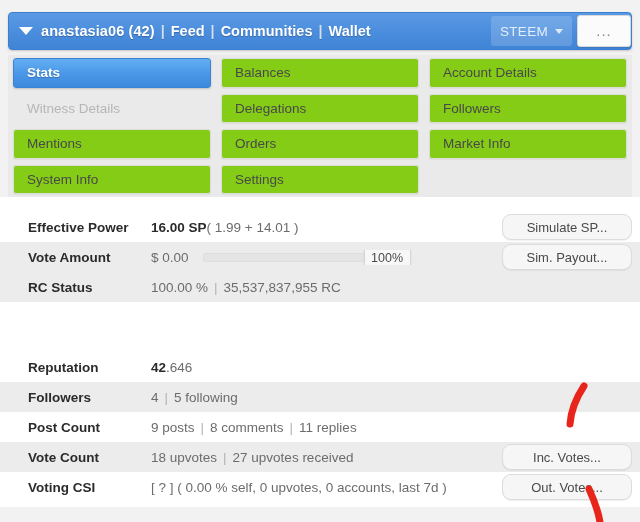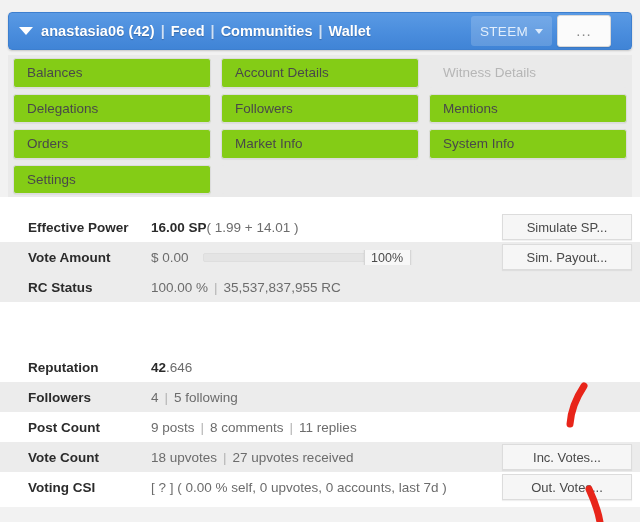--- a/index.html
+++ b/index.html
@@ -11,21 +11,21 @@
   }
   #app{position:relative;width:640px;height:522px;background:#f2f2f2;}
 
   
   .navbar{
     position:absolute;left:8px;top:12px;width:624px;height:38px;
     background:linear-gradient(to bottom,#5a9ae4 0%,#4a8ddd 55%,#4084d6 100%);
     border:1px solid #3d7fcf;border-radius:4px;
     box-shadow:0 1px 2px rgba(0,0,0,.18);
     display:flex;align-items:center;box-sizing:border-box;
-    padding:0 20px 0 10px;
+    padding:0 0 0 10px;
   }
   .caret-down{
     width:0;height:0;border-left:7px solid transparent;border-right:7px solid transparent;
     border-top:8px solid #ffffff;margin-right:8px;flex:0 0 auto;
   }
   .nav-text{
     color:#ffffff;font-size:14.5px;font-weight:bold;white-space:nowrap;
     text-shadow:0 1px 1px rgba(0,0,0,.25);letter-spacing:.1px;
   }
   .nav-sep{color:#cfe0f5;font-weight:bold;padding:0 6px;font-size:14.5px;
@@ -102,21 +102,21 @@
   .slider .thumb{
     position:absolute;right:-30px;top:-9px;
     min-width:45px;height:27px;background:#f7f7f7;border:1px solid #d6d6d6;border-radius:3px;
     display:flex;align-items:center;justify-content:center;
     font-size:12.5px;color:#4a4a4a;box-shadow:0 1px 2px rgba(0,0,0,.10);cursor:pointer;
   }
 
   
   .actbtn{
     position:absolute;right:8px;top:2px;width:130px;height:26px;
-    background:#f6f6f6;border:1px solid #dcdcdc;border-radius:0;
+    background:#f6f6f6;border:1px solid #dcdcdc;border-radius:9px;
     display:flex;align-items:center;justify-content:center;
     font-size:13px;color:#4a4a4a;cursor:pointer;
     box-shadow:0 1px 1px rgba(0,0,0,.06);box-sizing:border-box;
   }
 
   .gapbar{position:absolute;left:0;width:640px;background:#ffffff;}
 
   
   .annot{position:absolute;left:0;top:0;width:640px;height:522px;pointer-events:none;}
 </style>
@@ -139,20 +139,23 @@
       <span class="chain-label">STEEM</span>
       <span class="chain-caret"></span>
     </div>
     <div class="more-btn">
       <span class="dots">...</span>
     </div>
   </div>
 
   <div class="tabgrid">
     <div class="tabcell">
+      <div class="tab active">Stats</div>
+      </div>
+    <div class="tabcell">
       <div class="tab">Balances</div>
       </div>
     <div class="tabcell">
       <div class="tab">Account Details</div>
       </div>
 
     <div class="tabcell">
       <div class="tab disabled">Witness Details</div>
       </div>
     <div class="tabcell">

